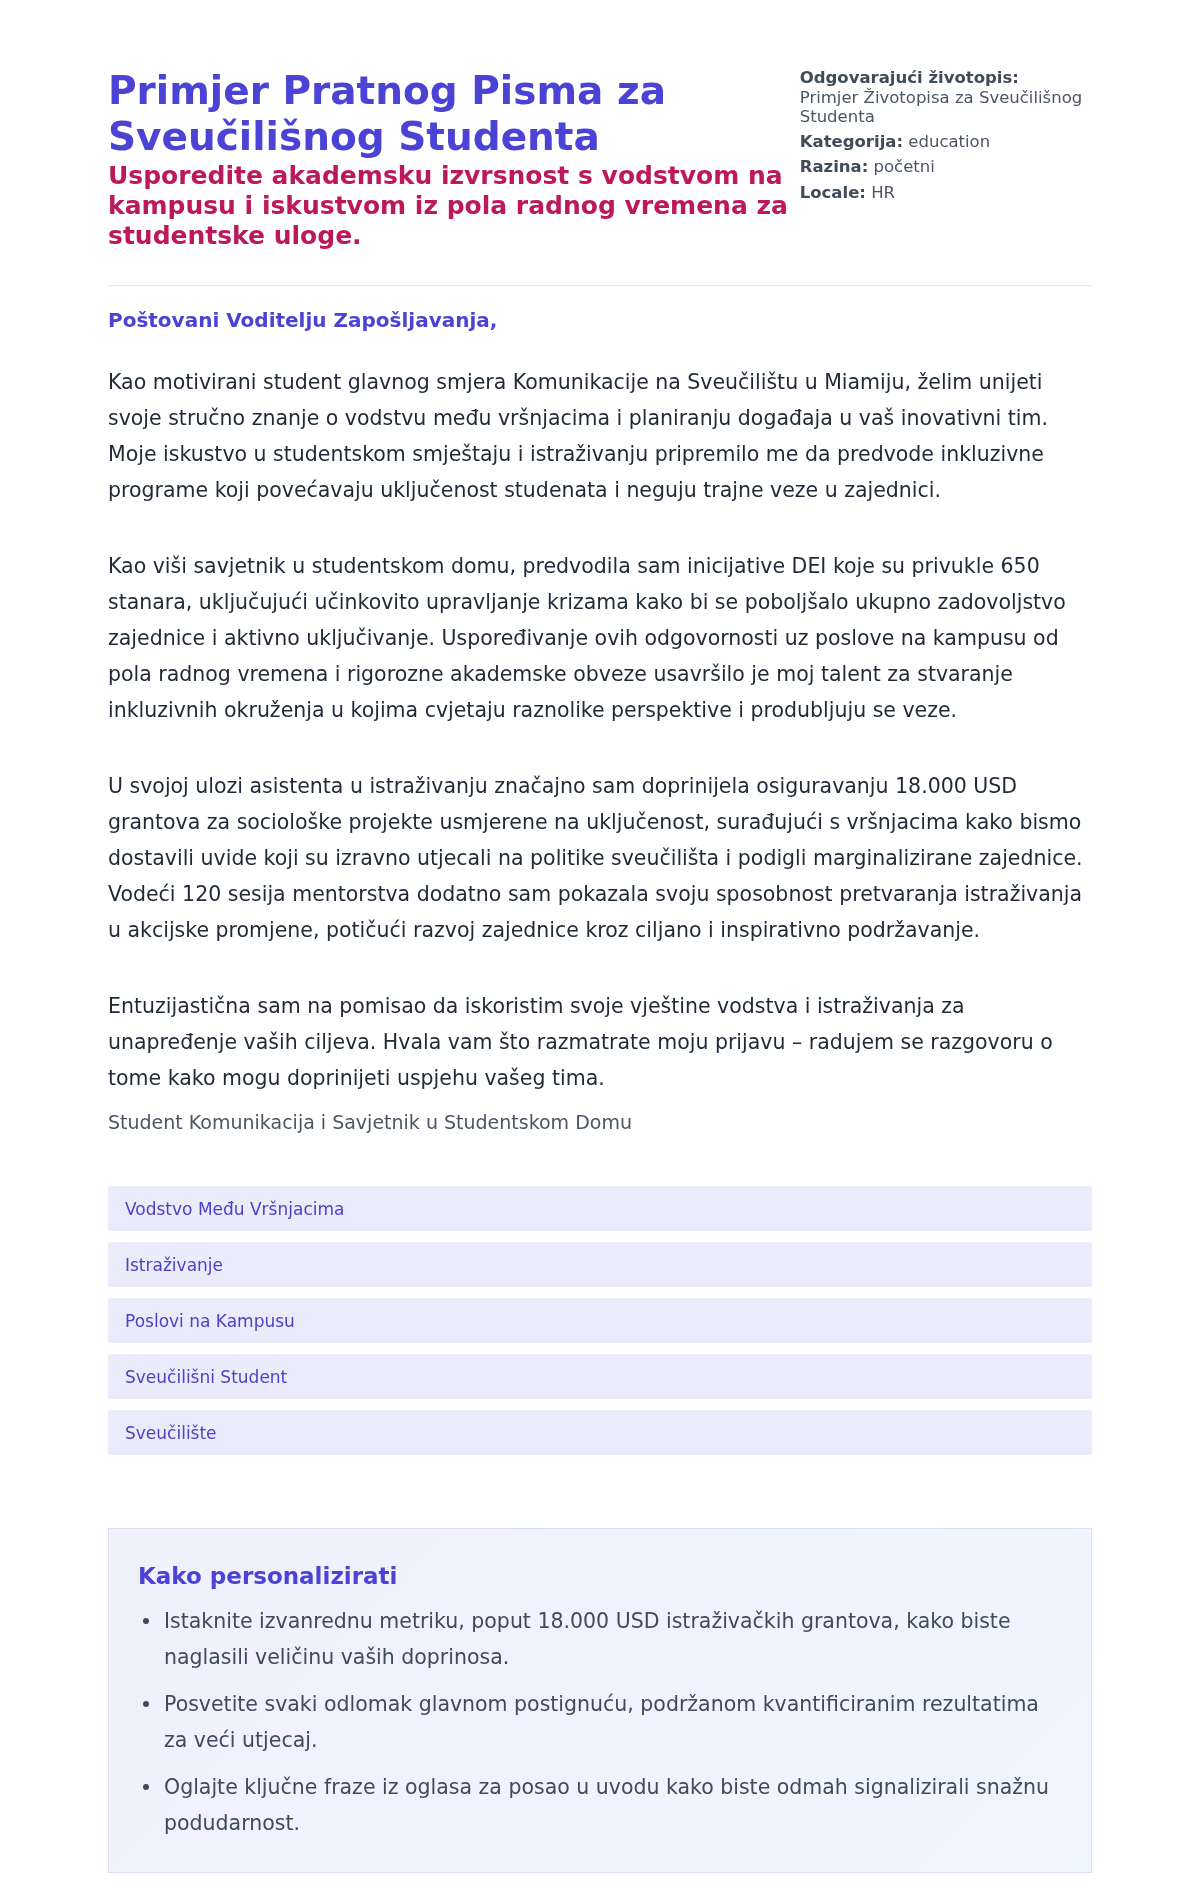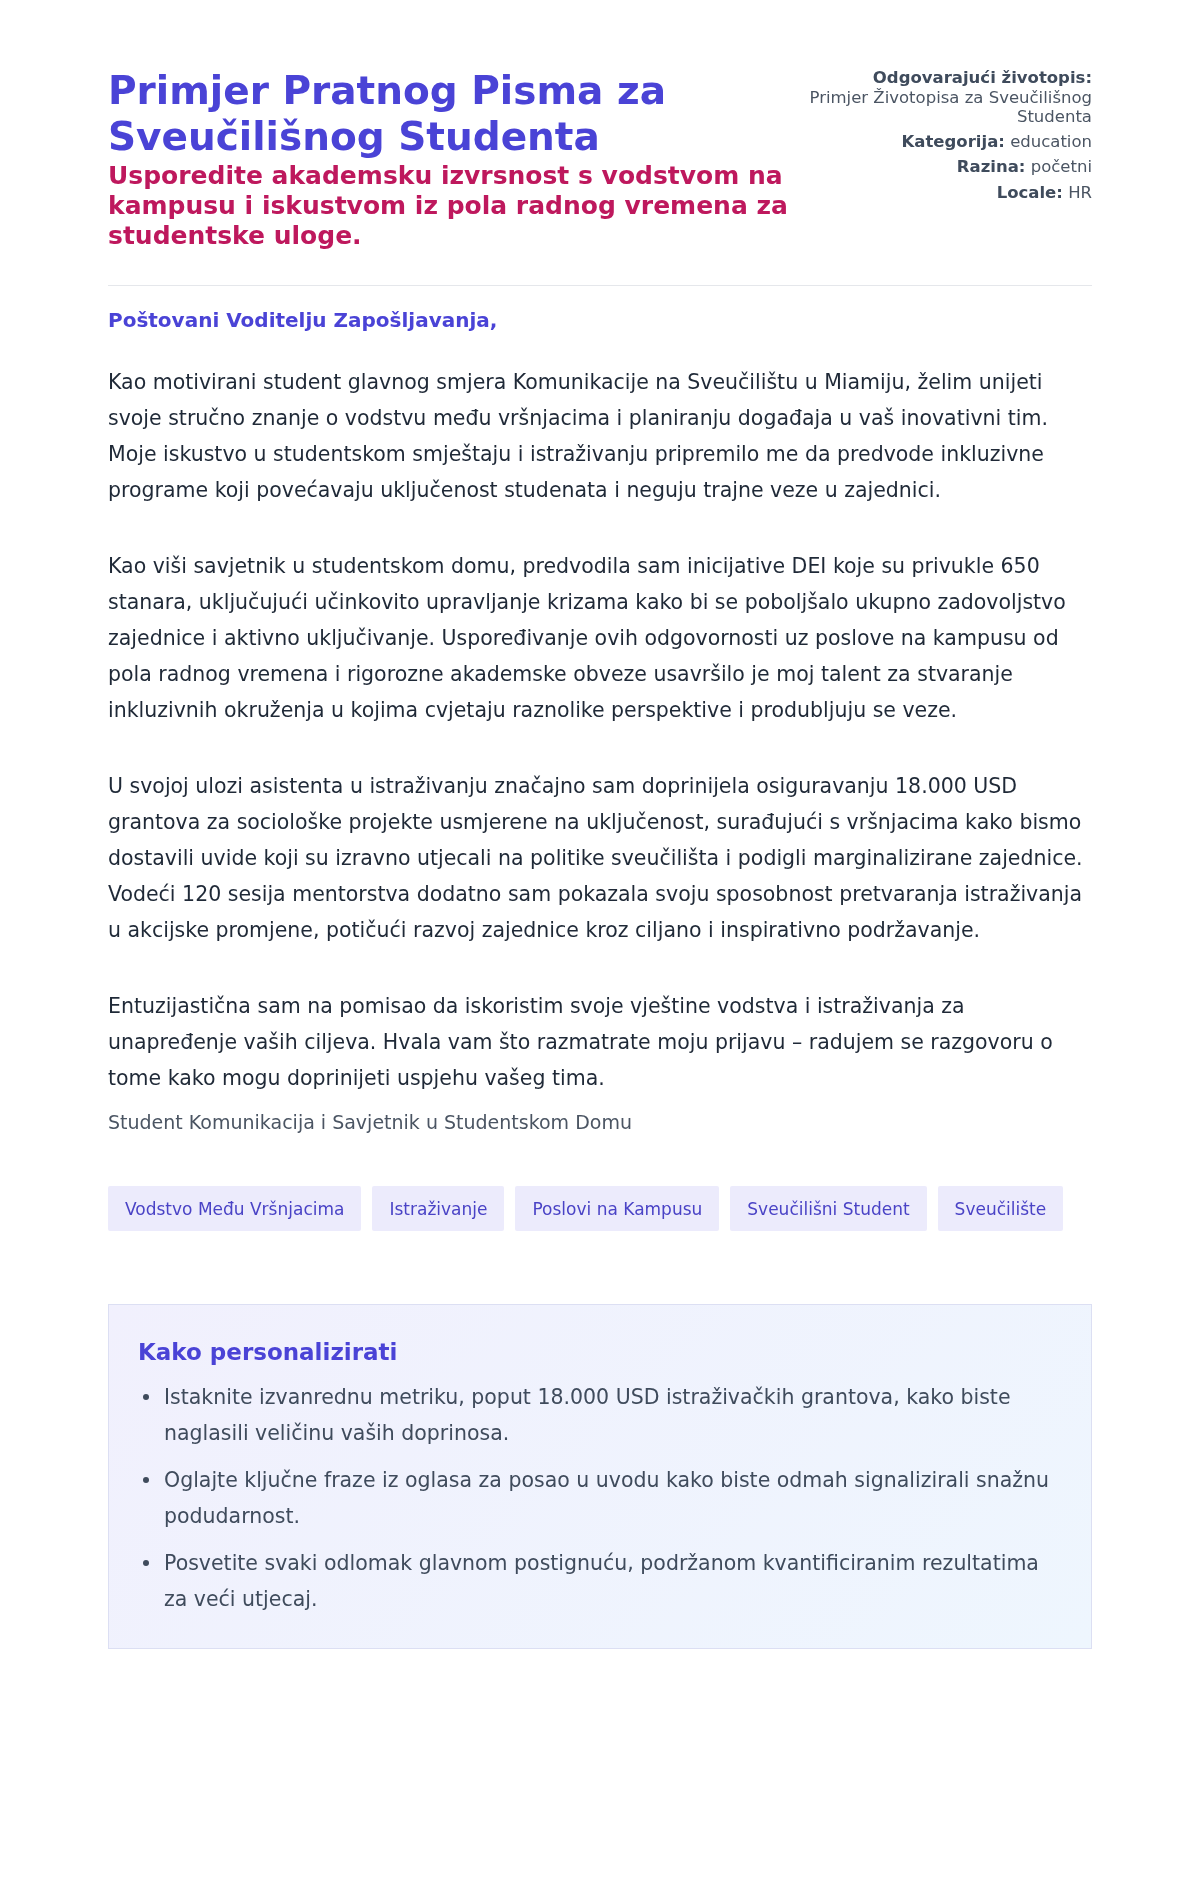--- a/index.html
+++ b/index.html
@@ -29,21 +29,21 @@
       color: #4a43d6;
     }
     .subtitle {
       font-size: 25px;
       line-height: 30px;
       font-weight: bold;
       color: #be185d;
       margin-top: 1px;
     }
     .meta {
-      text-align: right;
+      text-align: left;
       font-size: 16.5px;
       line-height: 19.5px;
       color: #4b5563;
       width: 300px;
     }
     .meta .row { margin-bottom: 6px; }
     .meta .row.first { margin-bottom: 5px; }
     .meta b { color: #3f4b5c; font-weight: bold; }
     .greeting {
       margin-top: 20px;
@@ -70,20 +70,21 @@
       margin-top: 12px;
       font-size: 19px;
       color: #4b5563;
       line-height: 28px;
     }
     .tags {
       margin-top: 50px;
       display: flex;
       gap: 11px;
       flex-wrap: wrap;
+      flex-direction: column;
     }
     .tag {
       background: #ecebfc;
       color: #4a43c6;
       font-size: 17px;
       line-height: 20px;
       padding: 13px 17px 12px 17px;
       border-radius: 2px;
     }
     .tips {
@@ -164,17 +165,17 @@
     <span class="tag">Istraživanje</span>
     <span class="tag">Poslovi na Kampusu</span>
     <span class="tag">Sveučilišni Student</span>
     <span class="tag">Sveučilište</span>
   </div>
 
   <aside class="tips">
     <h3 class="tips-title">Kako personalizirati</h3>
     <ul>
       <li>Istaknite izvanrednu metriku, poput 18.000 USD istraživačkih grantova, kako biste naglasili veličinu vaših doprinosa.</li>
+      <li>Posvetite svaki odlomak glavnom postignuću, podržanom kvantificiranim rezultatima za veći utjecaj.</li>
       <li>Oglajte ključne fraze iz oglasa za posao u uvodu kako biste odmah signalizirali snažnu podudarnost.</li>
-      <li>Posvetite svaki odlomak glavnom postignuću, podržanom kvantificiranim rezultatima za veći utjecaj.</li>
     </ul>
   </aside>
 </div>
 
 </body></html>

